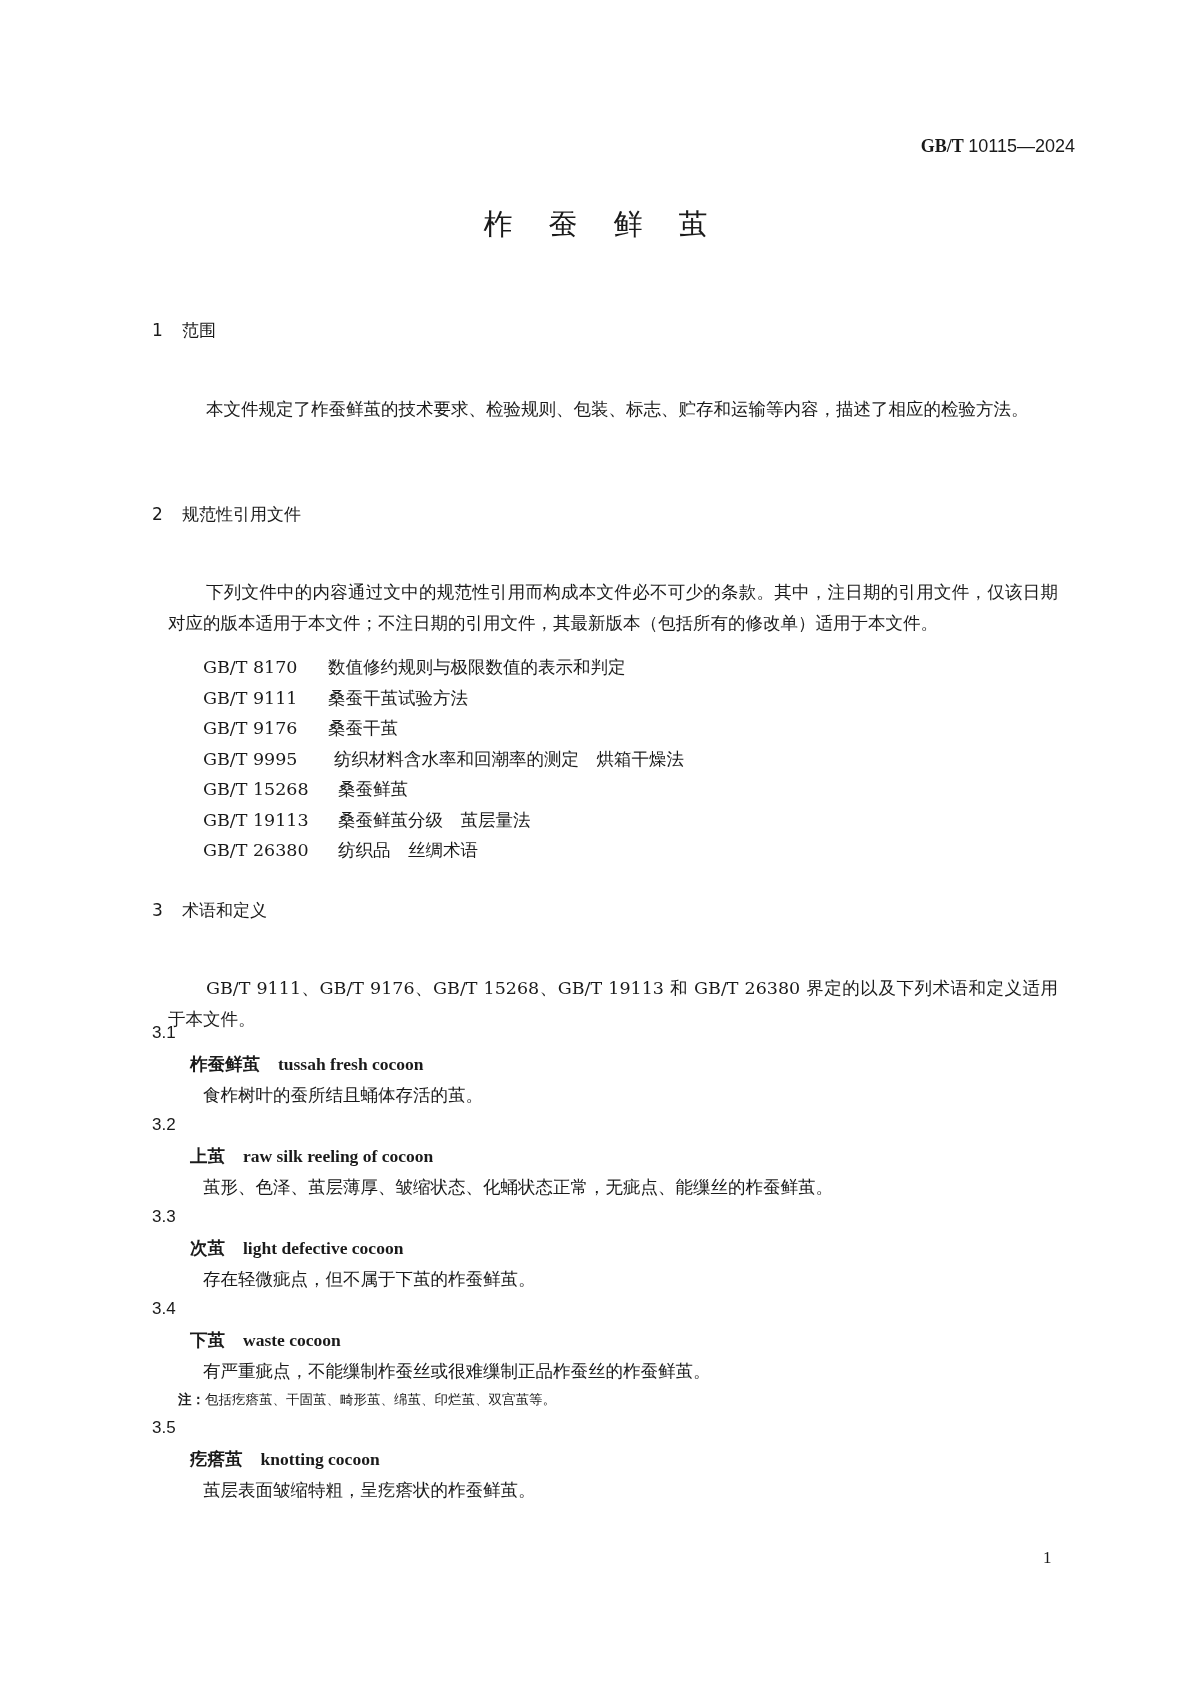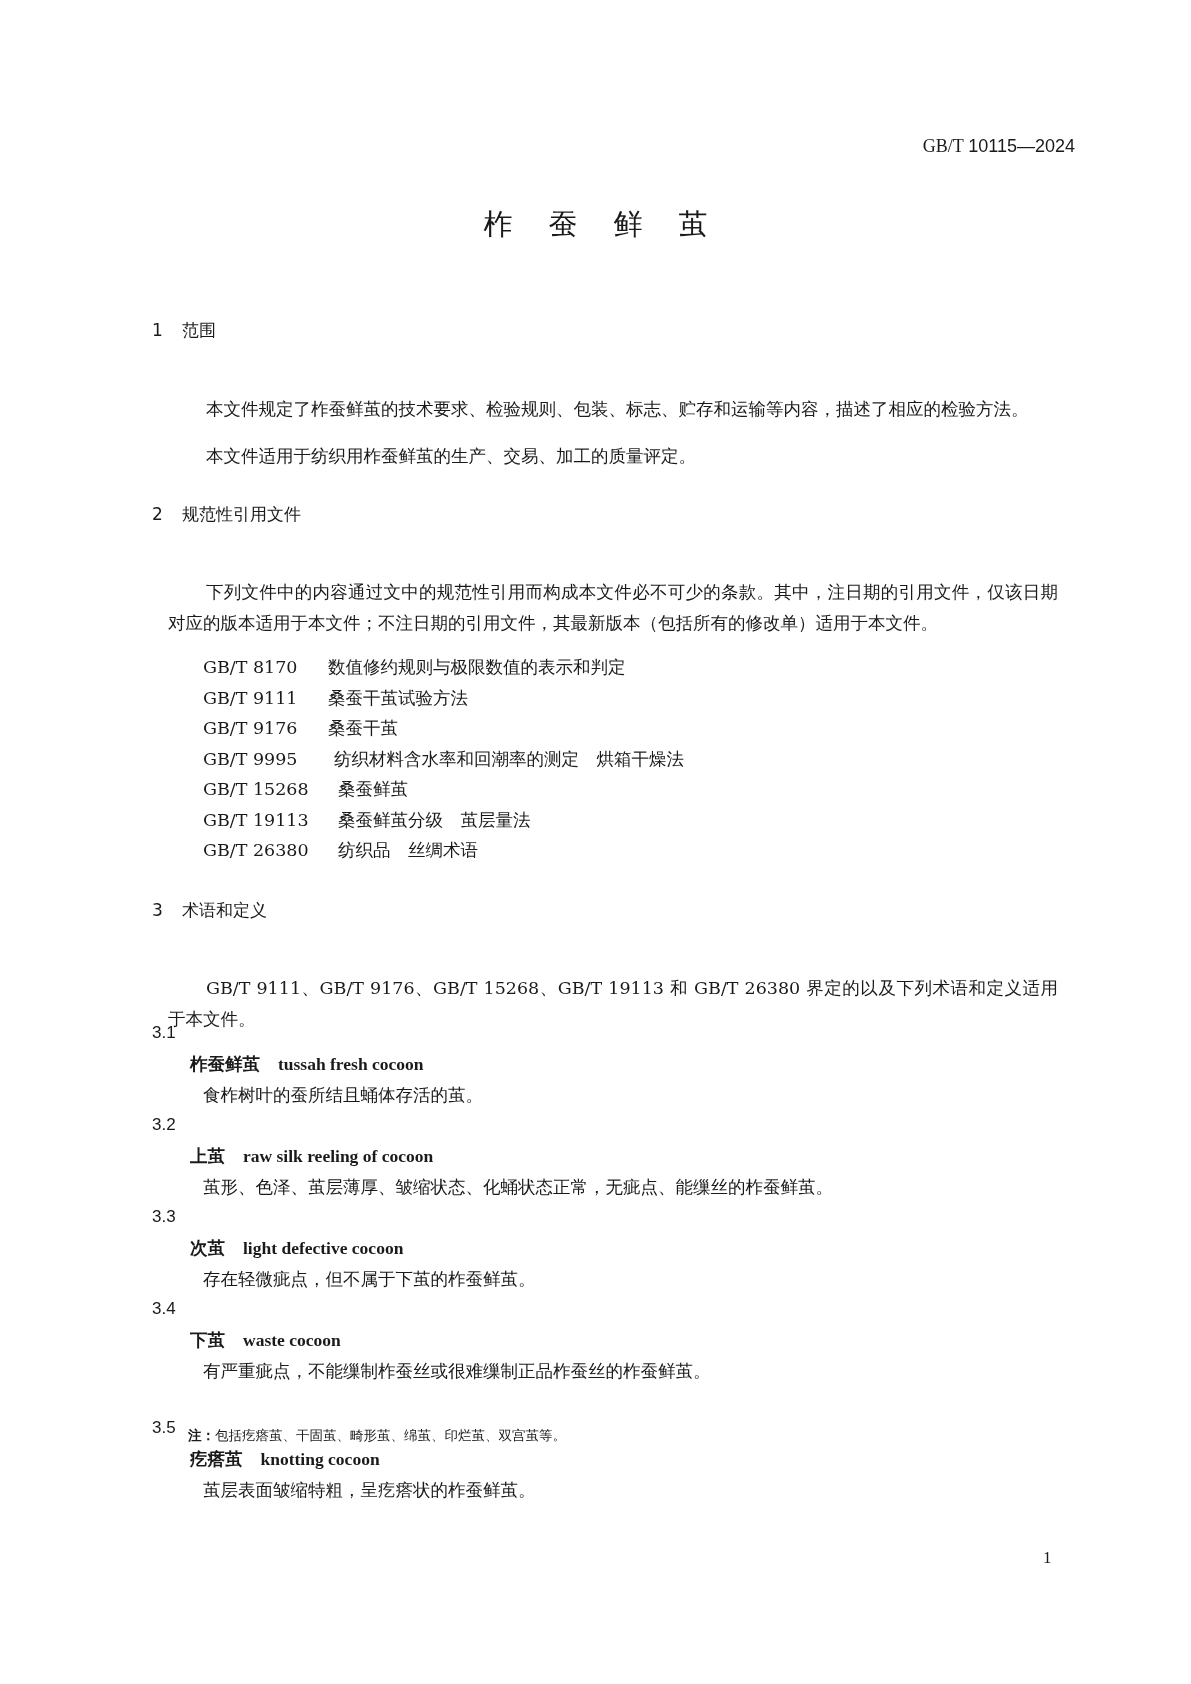--- a/index.html
+++ b/index.html
@@ -1,50 +1,49 @@
 <!DOCTYPE html>
 <html><head>
   <meta charset="utf-8">
   <style>
     html, body { margin: 0; padding: 0; background: #ffffff; }
     body { width: 1191px; height: 1684px; position: relative; overflow: hidden; color: #1a1a1a; }
     .abs { position: absolute; white-space: nowrap; }
     .sans { font-family: "Liberation Sans", "DejaVu Sans", sans-serif; text-align: center; }
     .std-no { right: 116px; top: 136px; font-size: 18px; }
-    .std-no b { font-family: "Liberation Serif", serif; font-weight: normal; text-align: right; }
+    .std-no b { font-family: "Liberation Serif", serif; font-weight: bold; text-align: right; }
     .doc-title { left: 0; width: 1191px; text-align: center; top: 205px; font-size: 29px; letter-spacing: 36px; font-family: "DejaVu Sans", sans-serif; text-indent: 36px; }
     .h1 { left: 152px; font-size: 17px; font-family: "DejaVu Sans", sans-serif; }
     .h1 .num { display: inline-block; width: 30px; }
     .para { left: 152px; width: 922px; font-size: 17.5px; line-height: 31px; white-space: normal; text-align: justify; font-family: "DejaVu Serif", serif; }
     .para p { margin: 16px; text-indent: 38px; }
     .line { left: 190px; font-size: 17.5px; font-family: "DejaVu Serif", serif; margin-left: 13px; }
     .ref-code { display: inline-block; min-width: 125px; }
     .tnum { left: 152px; font-size: 17px; font-family: "Liberation Sans", sans-serif; }
     .term { left: 190px; font-size: 17.5px; font-weight: bold; font-family: "DejaVu Serif", serif; }
     .term .en { font-family: "Liberation Serif", serif; margin-left: 18px; }
-    .note { left: 188px; font-size: 13.5px; font-family: Liberation Mono, monospace; margin-top: 36px; }
+    .note { left: 178px; font-size: 13.5px; font-family: Liberation Mono, monospace; }
     .note b { font-weight: bold; }
     .page-num { left: 1043px; top: 1548px; font-size: 17px; font-family: "Liberation Serif", serif; }
   </style>
 </head>
 <body>
 
 <div class="abs std-no">
   <b>GB/T</b>
   <span class="sans">10115—2024</span>
 </div>
 
 <div class="abs doc-title">柞蚕鲜茧</div>
 
 <div class="abs h1" style="top:319px">
   <span class="num">1</span><span>范围</span>
 </div>
 <div class="abs para" style="top:378px">
   <p>本文件规定了柞蚕鲜茧的技术要求、检验规则、包装、标志、贮存和运输等内容，描述了相应的检验方法。</p>
-  <p>本文件适用于纺织用柞蚕鲜茧的生产、交易、加工的质量评定。</p>
 </div>
 
 <div class="abs h1" style="top:503px">
   <span class="num">2</span><span>规范性引用文件</span>
 </div>
 <div class="abs para" style="top:561px">
   <p>下列文件中的内容通过文中的规范性引用而构成本文件必不可少的条款。其中，注日期的引用文件，仅该日期对应的版本适用于本文件；不注日期的引用文件，其最新版本（包括所有的修改单）适用于本文件。</p>
 </div>
 
 <div class="abs line" style="top:655px"><span class="ref-code">GB/T 8170</span><span>数值修约规则与极限数值的表示和判定</span></div>

